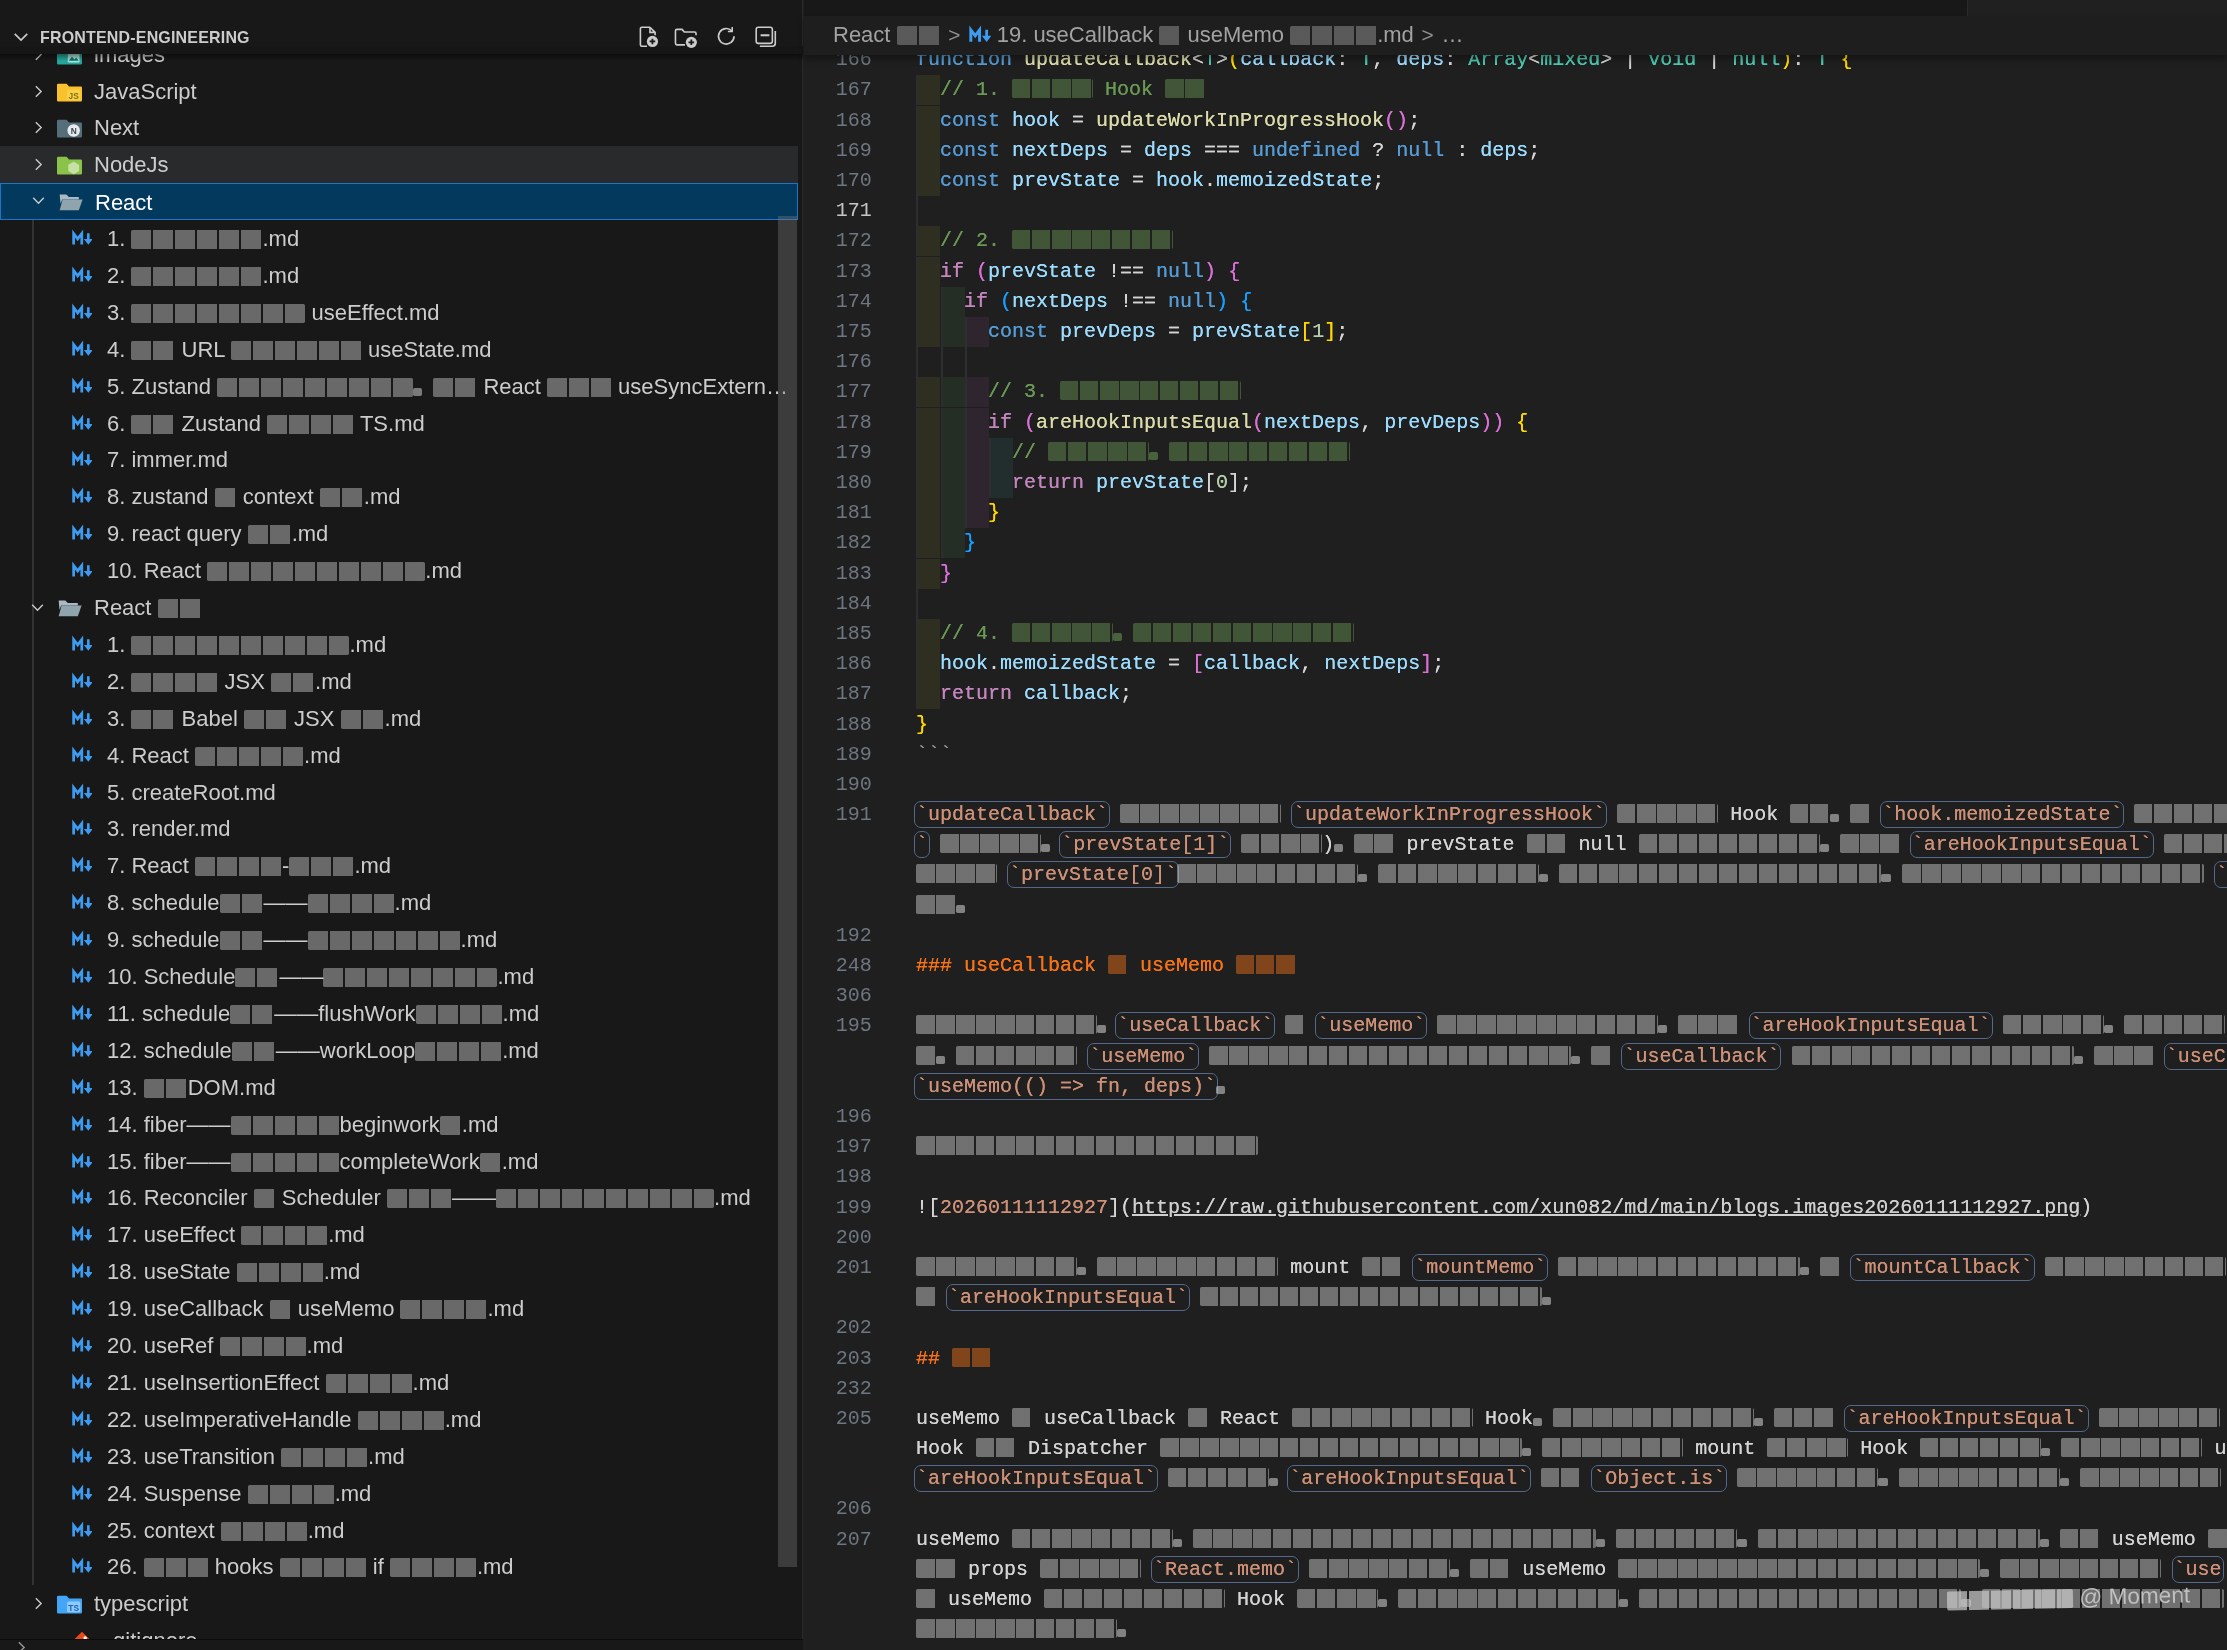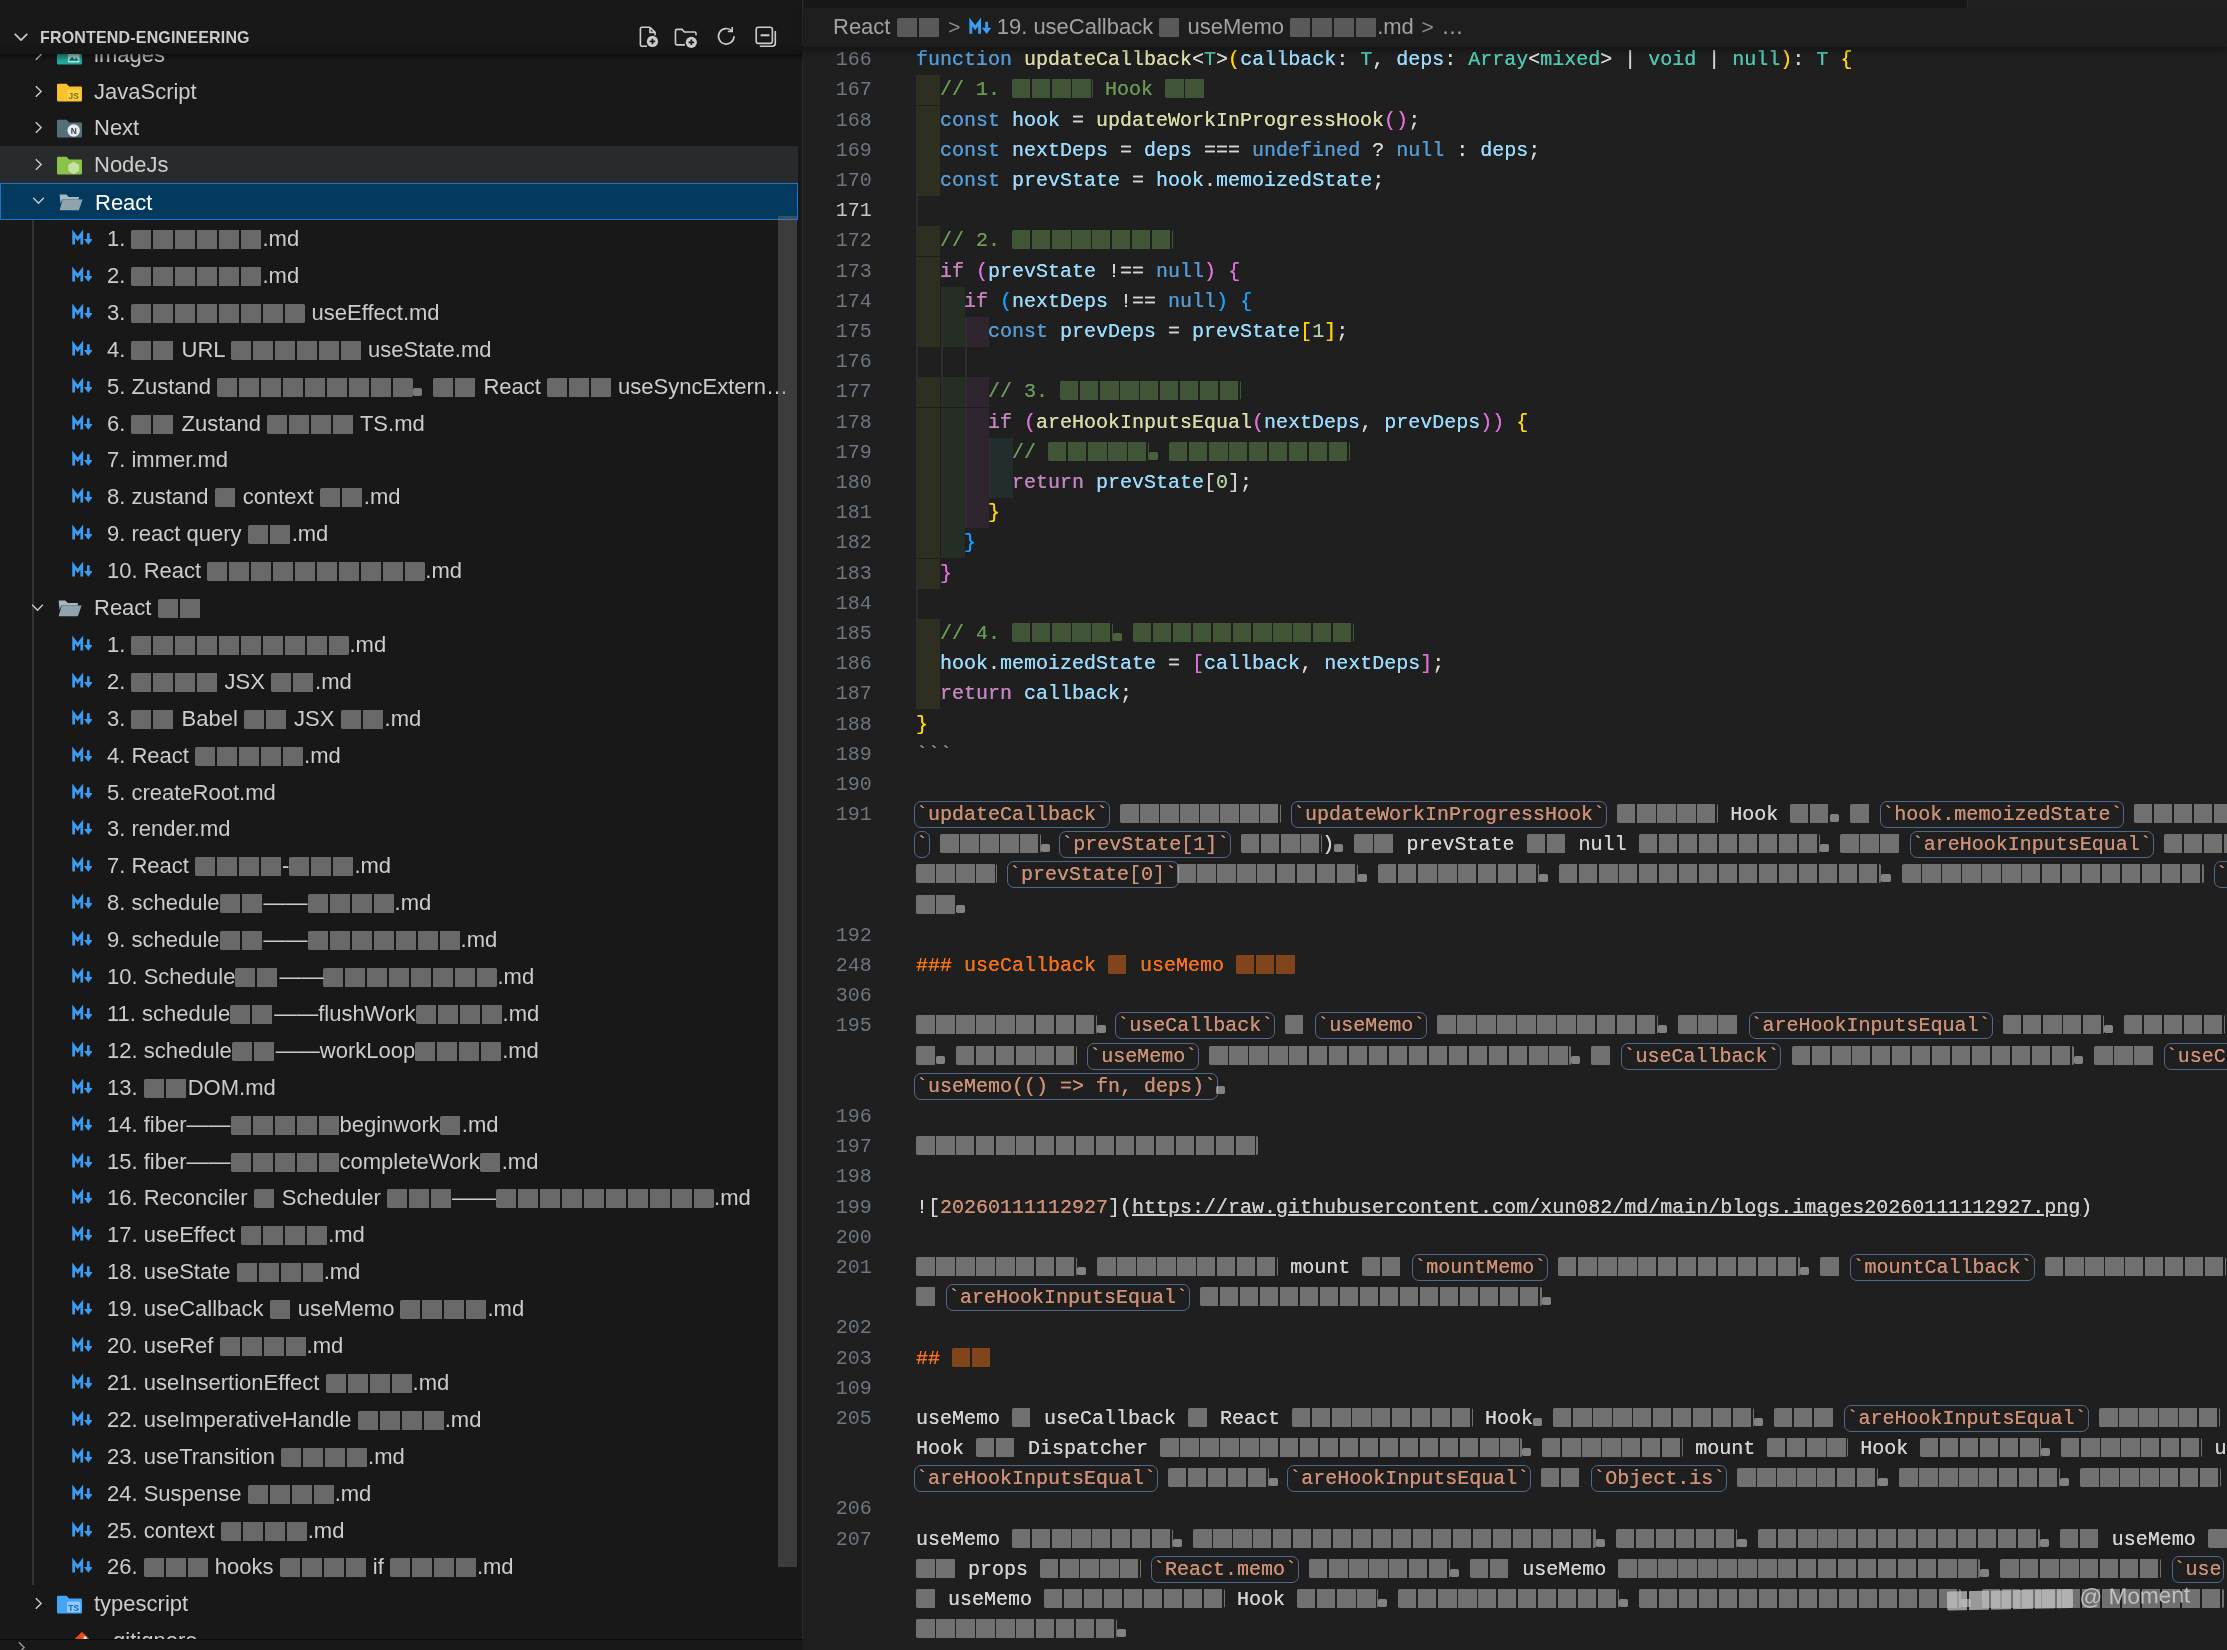--- a/index.html
+++ b/index.html
@@ -13,21 +13,21 @@
 #tree .shadow{position:absolute;left:0;top:0;width:100%;height:6.7px;background:linear-gradient(rgba(0,0,0,.45),rgba(0,0,0,0));z-index:5}
 .trow{position:absolute;left:0;width:798px;height:37px;color:#cccccc;font:22px/37px "Liberation Sans",sans-serif;white-space:pre}
 .trow .lb{position:absolute;top:0}
 .trow.hov{background:#282a2b}
 .trow.sel{background:#04395e;color:#ffffff;border:1.7px solid #1a76c9}
 #bstrip{position:absolute;left:0;top:1639px;width:803px;height:11.7px;background:#181818;border-top:1.7px solid #0c0c0c}
 .guide{position:absolute;width:1.7px;background:#333336}
 #ed{position:absolute;left:804px;top:0;width:1423px;height:1650px;background:#1f1f1f}
 #tabs{position:absolute;left:0;top:0;width:100%;height:16px;background:#181818}
 #tabs .empty{position:absolute;left:1163px;top:0;width:260px;height:16px;background:#202021;border-left:0.8px solid #2a2a2a}
-#bc{position:absolute;left:0;top:8px;width:100%;height:39px;background:#1e1e1e;color:#a2a2a2;font:22px/38px "Liberation Sans",sans-serif;white-space:pre;box-shadow:0 4.2px 5.9px rgba(0,0,0,.35)}
+#bc{position:absolute;left:0;top:16px;width:100%;height:39px;background:#1e1e1e;color:#a2a2a2;font:22px/38px "Liberation Sans",sans-serif;white-space:pre;box-shadow:0 4.2px 5.9px rgba(0,0,0,.35)}
 #bc .in{position:absolute;left:29px;top:0}
 #bc .sep{color:#8f8f8f;font-size:21px;padding:0 7.5px;font-family:'Liberation Mono',monospace}
 #code{position:absolute;left:0;top:0;width:100%;height:1650px}
 .ln{position:absolute;left:0.8px;width:67px;text-align:right;font:20px/30px "Liberation Mono",monospace;color:#6e7681}
 .ln.act{color:#c6c6c6}
 .cr{position:absolute;left:112px;font:20px/30px "Liberation Mono",monospace;white-space:pre;color:#d4d4d4;text-shadow:0 0 0.6px currentColor}
 .strip{position:absolute;width:24px;height:30px}
 .ig{position:absolute;width:1.7px;height:30px;background:#2e2e31}
 .c{color:#6a9955}.k{color:#569cd6}.p{color:#c586c0}.v{color:#9cdcfe}.f{color:#dcdcaa}
 .t{color:#4ec9b0}.w{color:#d4d4d4}.n{color:#b5cea8}.d{color:#8b949e}
@@ -519,21 +519,21 @@
 <div class="ln" style="top:981px">306</div>
 <div class="ln" style="top:1011px">195</div>
 <div class="ln" style="top:1102px">196</div>
 <div class="ln" style="top:1132px">197</div>
 <div class="ln" style="top:1162px">198</div>
 <div class="ln" style="top:1193px">199</div>
 <div class="ln" style="top:1223px">200</div>
 <div class="ln" style="top:1253px">201</div>
 <div class="ln" style="top:1313px">202</div>
 <div class="ln" style="top:1344px">203</div>
-<div class="ln" style="top:1374px">109</div>
+<div class="ln" style="top:1374px">232</div>
 <div class="ln" style="top:1404px">205</div>
 <div class="ln" style="top:1494px">206</div>
 <div class="ln" style="top:1525px">207</div>
 <div class="ln" style="top:1645px">208</div>
 <div class="cr" style="top:45px"><span class="k">function </span><span class="f">updateCallback</span><span class="w">&lt;</span><span class="t">T</span><span class="w">&gt;</span><span class="B1">(</span><span class="v">callback</span><span class="w">: </span><span class="t">T</span><span class="w">, </span><span class="v">deps</span><span class="w">: </span><span class="t">Array</span><span class="w">&lt;</span><span class="t">mixed</span><span class="w">&gt; | </span><span class="t">void</span><span class="w"> | </span><span class="t">null</span><span class="B1">)</span><span class="w">: </span><span class="t">T </span><span class="B1">{</span></div>
 <div class="cr" style="top:75px"><span class="c">  // 1. <b style="width:81px"></b> Hook <b style="width:40px"></b></span></div>
 <div class="cr" style="top:106px"><span class="w">  </span><span class="k">const </span><span class="v">hook </span><span class="w">= </span><span class="f">updateWorkInProgressHook</span><span class="B2">()</span><span class="w">;</span></div>
 <div class="cr" style="top:136px"><span class="w">  </span><span class="k">const </span><span class="v">nextDeps </span><span class="w">= </span><span class="v">deps </span><span class="w">=== </span><span class="k">undefined </span><span class="w">? </span><span class="k">null </span><span class="w">: </span><span class="v">deps</span><span class="w">;</span></div>
 <div class="cr" style="top:166px"><span class="w">  </span><span class="k">const </span><span class="v">prevState </span><span class="w">= </span><span class="v">hook</span><span class="w">.</span><span class="v">memoizedState</span><span class="w">;</span></div>
 <div class="cr" style="top:226px"><span class="c">  // 2. <b style="width:161px"></b></span></div>

